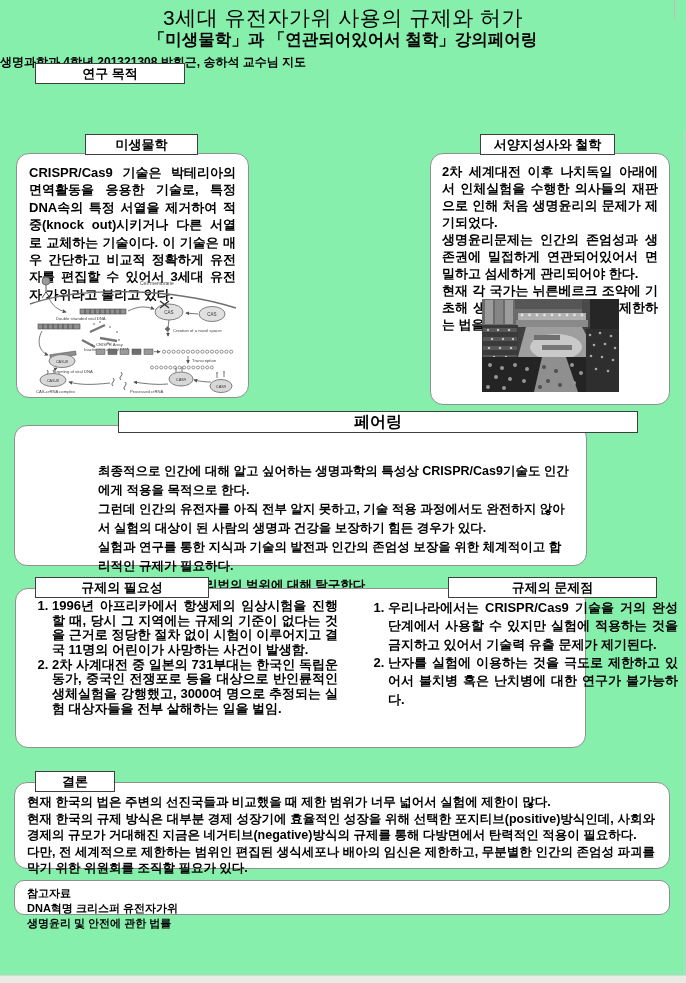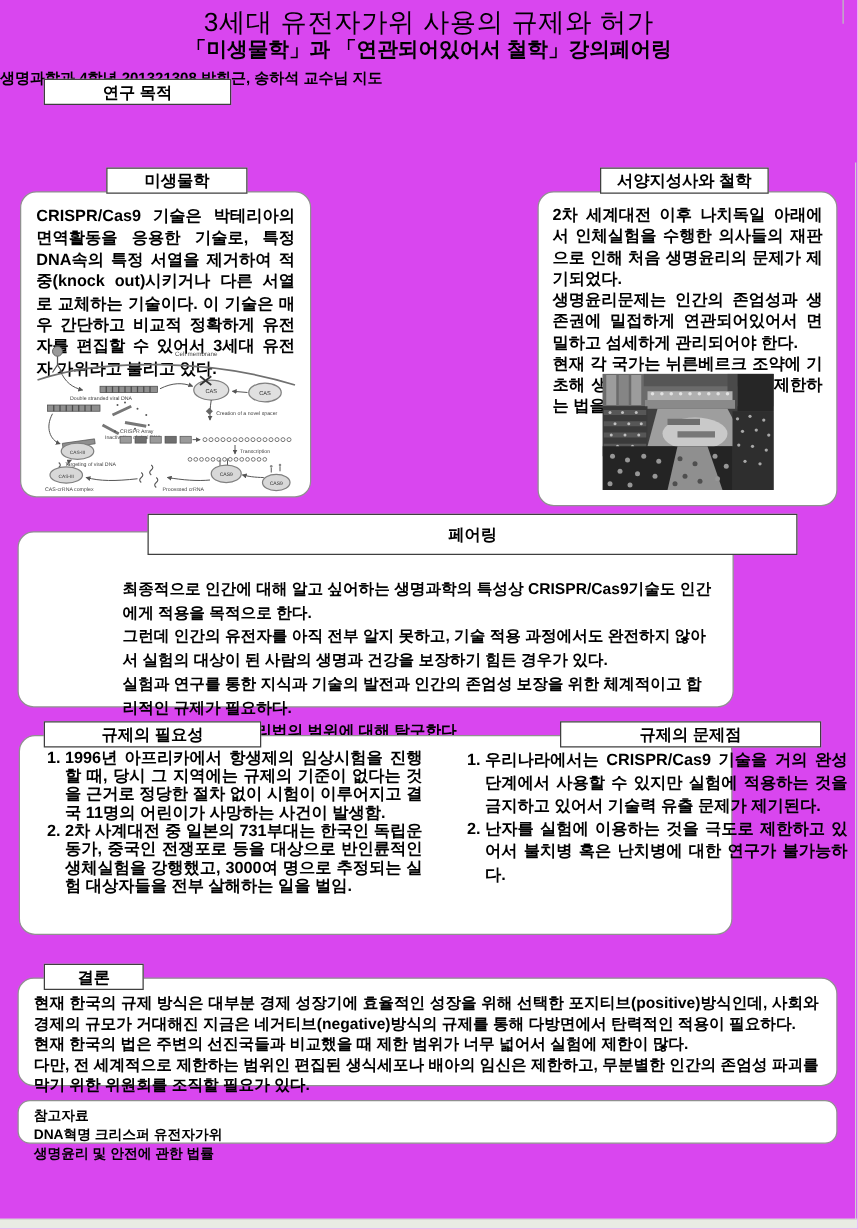--- a/index.html
+++ b/index.html
@@ -1,17 +1,17 @@
 <!DOCTYPE html>
 <html><head>
 <meta charset="utf-8">
 <style>
   html,body { margin:0; padding:0; background:#fff; }
   .page {
-    position:relative; width:686px; height:983px; background:#d946ef;
+    position:relative; width:686px; height:983px; background:#86efac;
     font-family:"Liberation Sans", sans-serif; color:#000; overflow:hidden;
   }
   
   .doc-title { position:absolute; top:4px; left:0; width:100%; text-align:center;
     font-size:21px; font-weight:400; letter-spacing:0.5px; }
   .doc-subtitle { position:absolute; top:29px; left:0; width:100%; text-align:center;
     font-size:16.5px; font-weight:700; }
   .doc-byline { position:absolute; top:54px; left:0; width:100%; text-align:left;
     font-size:12px; font-weight:700; }
   
@@ -29,21 +29,21 @@
   .micro-box         { left:16px;  top:153px; width:233px; height:245px; }
   .micro-text        { padding:10px 12px 0 12px; font-size:13px; font-weight:700;
                        line-height:1.34; text-align:justify; }
   .micro-diagram     { position:absolute; left:5px; top:118px; width:222px; height:124px; }
   .philo-label       { left:480px; top:134px; width:135px; height:21px; }
   .philo-box         { left:430px; top:153px; width:240px; height:252px; }
   .philo-text        { padding:9px 11px 0 11px; font-size:13px; font-weight:700;
                        line-height:1.31; text-align:justify; }
   .philo-text p      { margin:0; }
   .trial-photo       { position:absolute; left:51px; top:145px; width:137px; height:93px; }
-  .pairing-label     { left:118px; top:411px; width:520px; height:33px; font-size:13px; }
+  .pairing-label     { left:118px; top:411px; width:520px; height:22px; font-size:16px; }
   .pairing-box       { left:14px;  top:425px; width:573px; height:141px;padding-left:42px; }
   .pairing-text      { padding:36px 16px 0 41px; font-size:12.5px; font-weight:700;
                        line-height:1.52; }
   .pairing-text p    { margin:0; }
   .regulation-box    { left:15px;  top:588px; width:571px; height:160px; }
   .necessity-label   { left:35px;  top:577px; width:174px; height:21px; }
   .problems-label    { left:448px; top:577px; width:209px; height:21px; }
   .reg-col           { position:absolute; top:10px; font-weight:700; font-size:13px; }
   .reg-col ol        { margin:0; padding-left:22px; }
   .reg-col li        { text-align:justify; }
@@ -353,22 +353,22 @@
           <li>난자를 실험에 이용하는 것을 극도로 제한하고 있어서 불치병 혹은 난치병에 대한 연구가 불가능하다.</li>
         </ol>
     </div>
   </div>
 
   <div class="label-box conclusion-label">
     <span>결론</span>
   </div>
   <div class="content-box conclusion-box">
     <div class="conclusion-text">
+        <p>현재 한국의 법은 주변의 선진국들과 비교했을 때 제한 범위가 너무 넓어서 실험에 제한이 많다.</p>
         <p>현재 한국의 규제 방식은 대부분 경제 성장기에 효율적인 성장을 위해 선택한 포지티브(positive)방식인데, 사회와 경제의 규모가 거대해진 지금은 네거티브(negative)방식의 규제를 통해 다방면에서 탄력적인 적용이 필요하다.</p>
-        <p>현재 한국의 법은 주변의 선진국들과 비교했을 때 제한 범위가 너무 넓어서 실험에 제한이 많다.</p>
         <p>다만, 전 세계적으로 제한하는 범위인 편집된 생식세포나 배아의 임신은 제한하고, 무분별한 인간의 존엄성 파괴를 막기 위한 위원회를 조직할 필요가 있다.</p>
       </div>
   </div>
 
   <div class="content-box references-box">
     <div class="references-text">
       <div>참고자료</div>
       <div>
           <div>DNA혁명 크리스퍼 유전자가위</div>
           <div>생명윤리 및 안전에 관한 법률</div>

